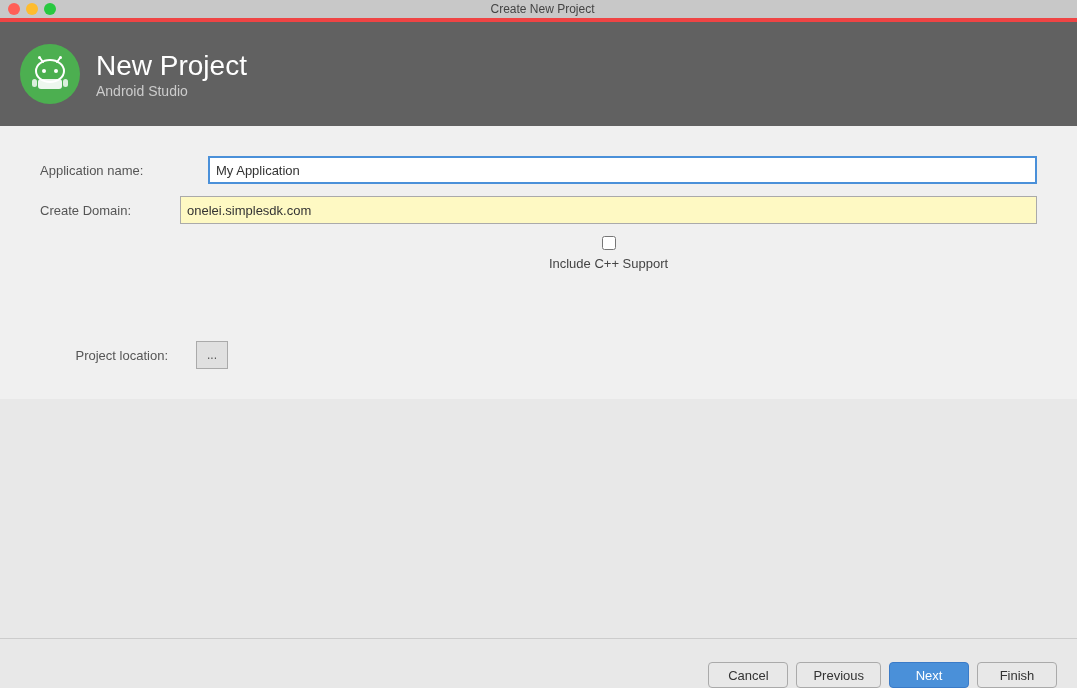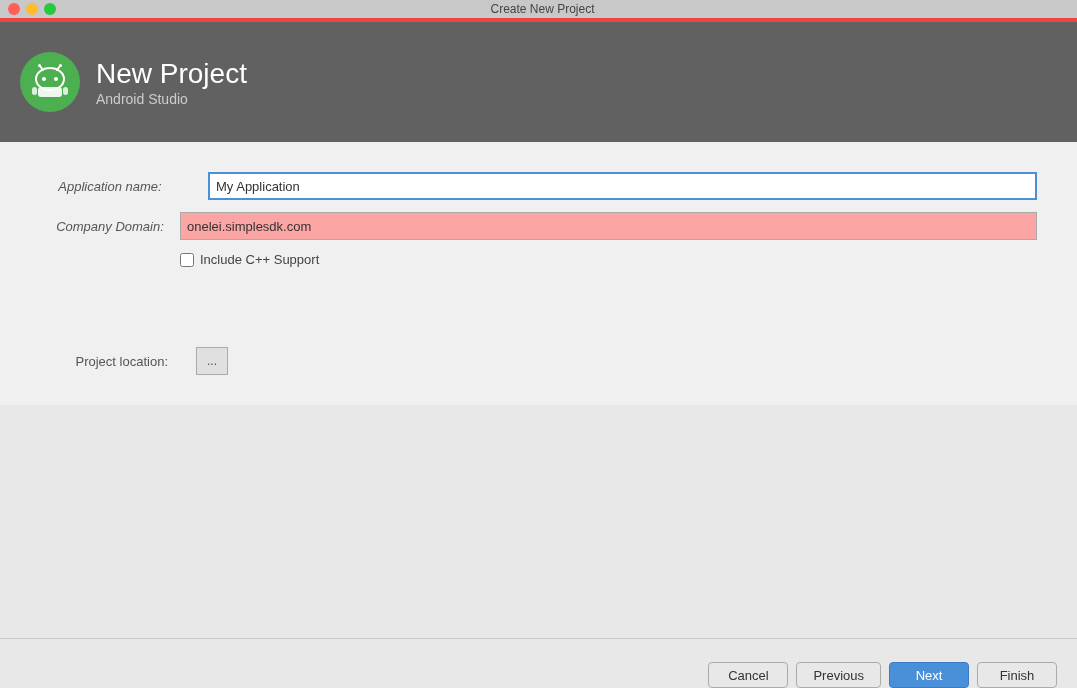--- a/index.html
+++ b/index.html
@@ -52,21 +52,21 @@
 
     .title-bar-text {
       font-size: 12px;
       color: #444;
       font-weight: 500;
     }
 
     
     .header-banner {
       background: #616161;
-      height: 120px;
+      height: 104px;
       display: flex;
       align-items: center;
       padding: 0 20px;
       gap: 16px;
     }
 
     .android-logo {
       width: 60px;
       height: 60px;
       border-radius: 50%;
@@ -120,32 +120,31 @@
     }
 
     .form-row {
       display: flex;
       align-items: center;
       margin-bottom: 12px;
     }
 
     .form-label {
       width: 140px;
-      text-align: center;
+      text-align: left;
       color: #555;
       font-size: 13px;
       flex-shrink: 0;
-      font-style: italic;
     }
 
     .form-input {
       flex: 1;
       height: 28px;
       border: 1px solid #aaa;
-      background: #fca5a5;
+      background: #fef9c3;
       padding: 0 6px;
       font-size: 13px;
       color: #333;
       outline: none;
     }
 
     .form-input.selected {
       border: 2px solid #4a90d9;
       background: #fff;
       margin-left: 28px;
@@ -185,22 +184,23 @@
       flex: 1;
       display: flex;
       align-items: center;
       justify-content: space-between;
     }
 
     .checkbox-row {
       display: flex;
       align-items: center;
       margin-left: 140px;
-      margin-bottom: 20px;
+      margin-bottom: 10px;
       gap: 6px;
+      flex-direction: column;
     }
 
     .checkbox-row input[type="checkbox"] {
       width: 14px;
       height: 14px;
       cursor: pointer;
     }
 
     .checkbox-label {
       font-size: 13px;
@@ -333,21 +333,21 @@
 <div class="main-content">
 
   <div class="form-area">
 
     <div class="form-row">
       <label class="form-label">Application name:</label>
       <input class="form-input selected" type="text" value="My Application" style="">
     </div>
 
     <div class="form-row">
-      <label class="form-label">Company Domain:</label>
+      <label class="form-label">Create Domain:</label>
       <input class="form-input" type="text" value="onelei.simplesdk.com" style="">
     </div>
 
 
     <div class="checkbox-row">
       <input type="checkbox" style="">
       <span class="checkbox-label">Include C++ Support</span>
     </div>
 
   </div>

